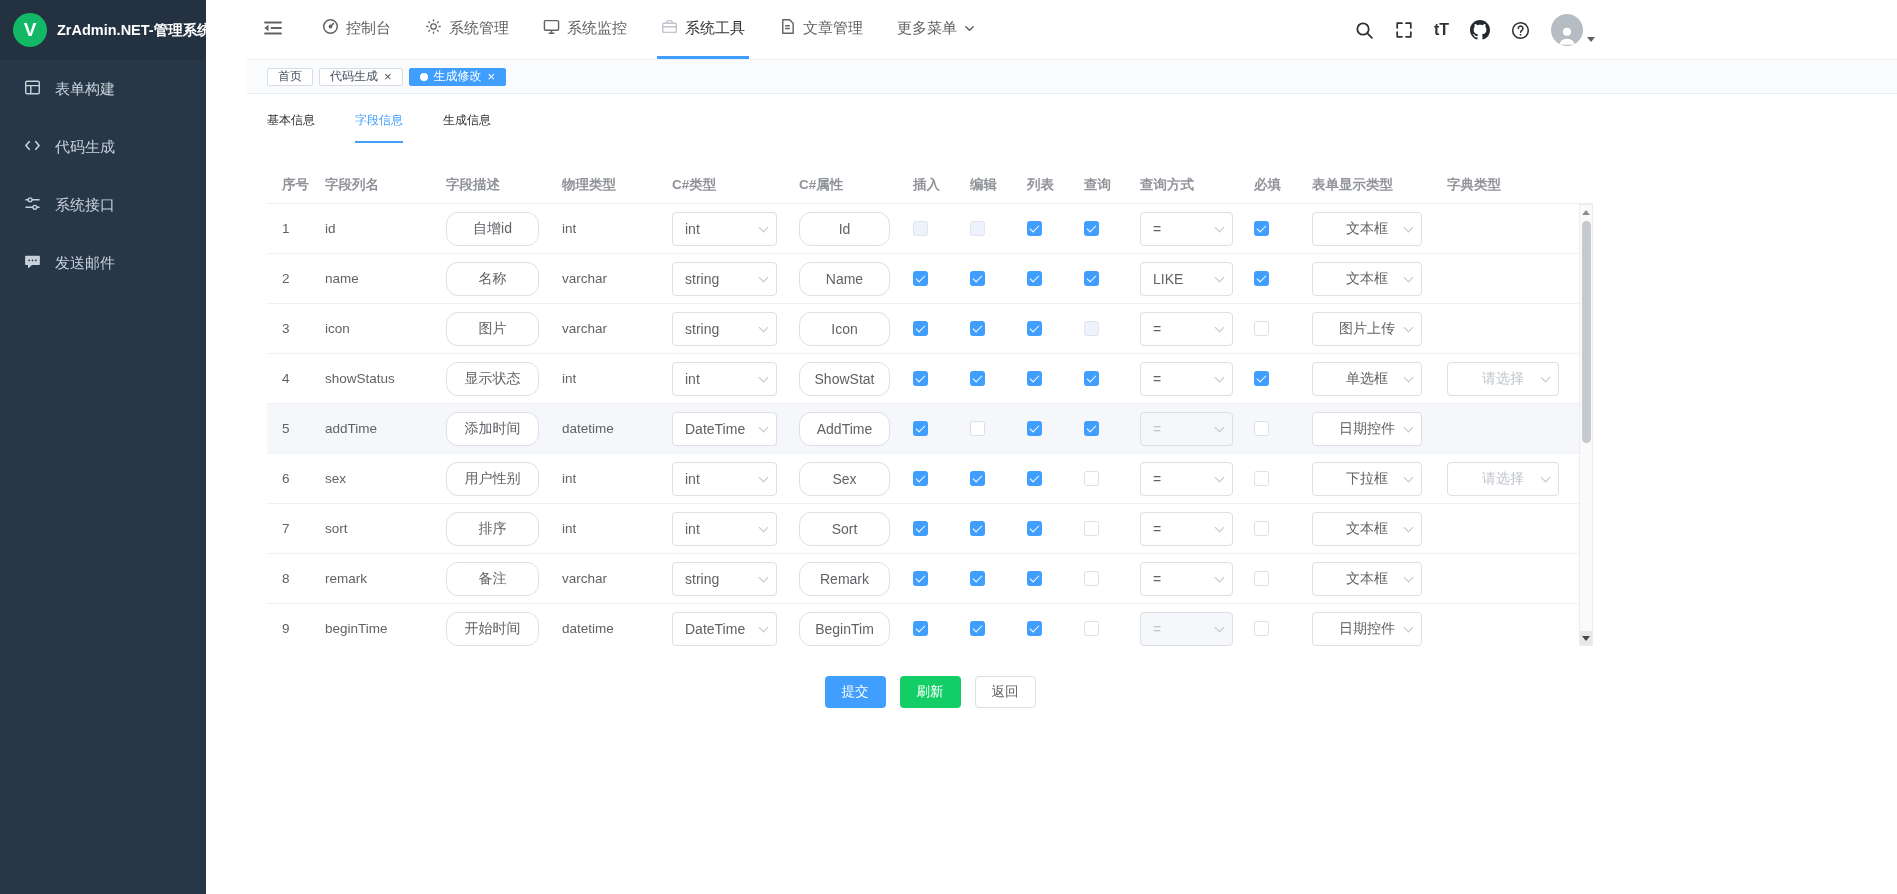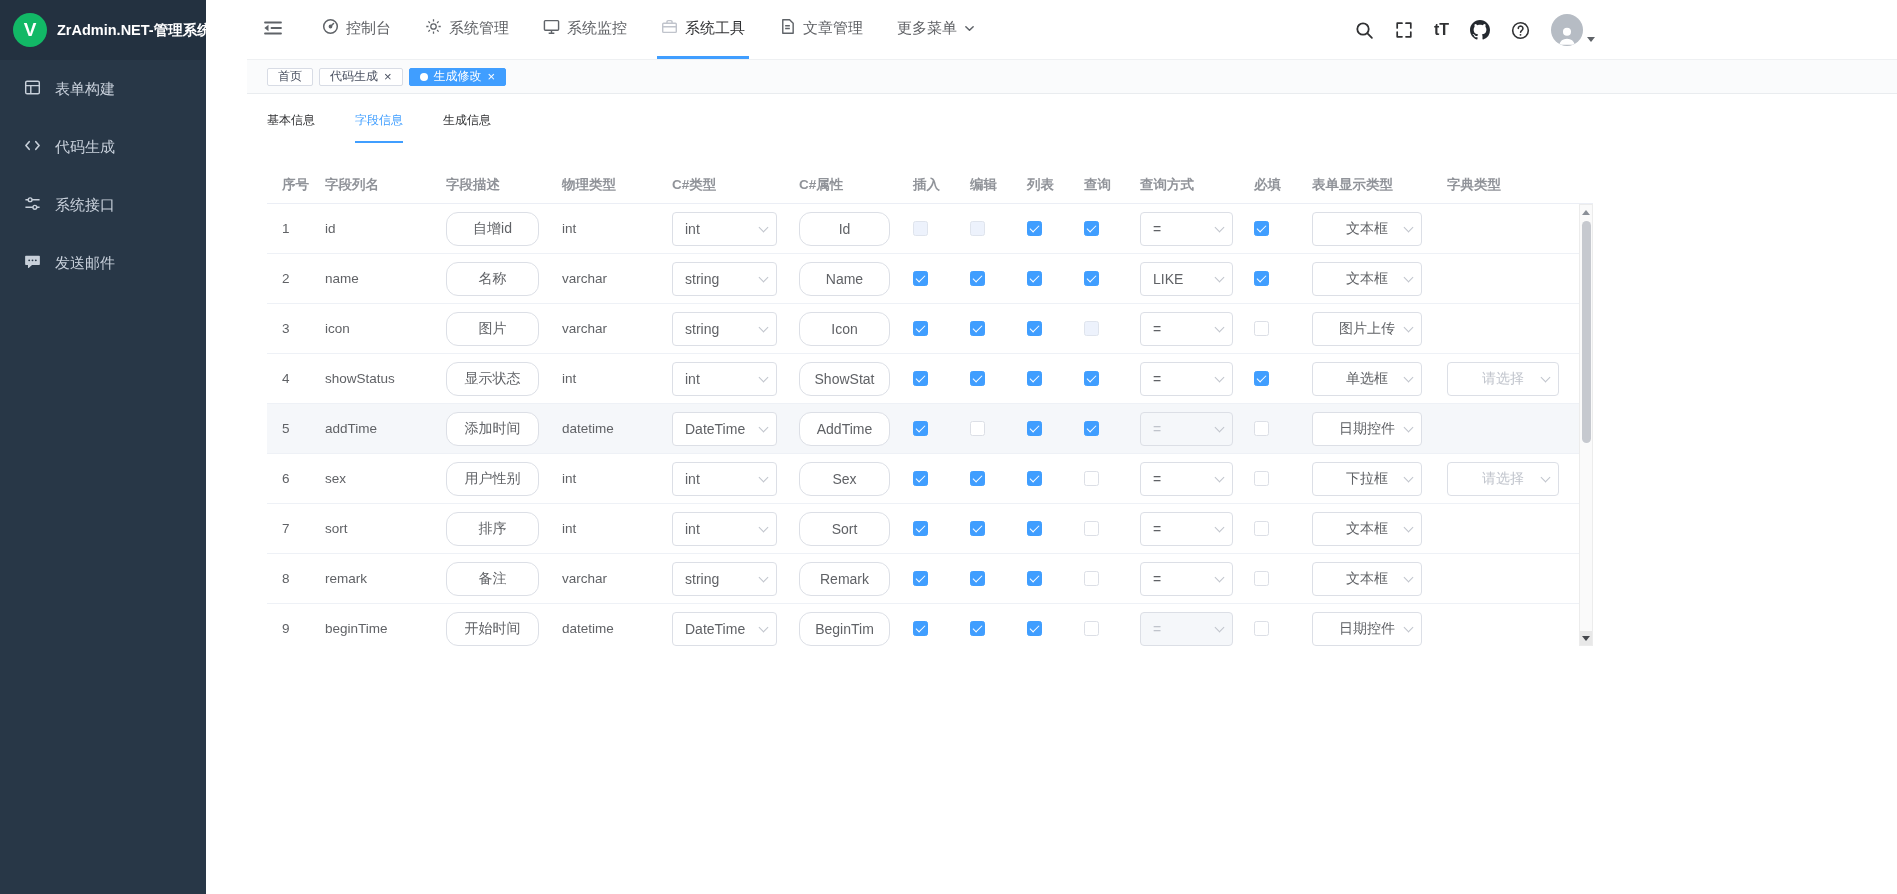--- a/index.html
+++ b/index.html
@@ -539,15 +539,20 @@
           <span class="vs-arrow vs-up">
               <span class="tri-up"></span>
             </span>
           <span class="vs-thumb"></span>
           <span class="vs-arrow vs-down">
               <span class="tri-down"></span>
             </span>
         </div>
       </div>
 
+      <div class="footer">
+        <button class="btn primary">提交</button>
+        <button class="btn success">刷新</button>
+        <button class="btn default">返回</button>
+      </div>
     </div>
   </div>
 </div>
 
 </body></html>

